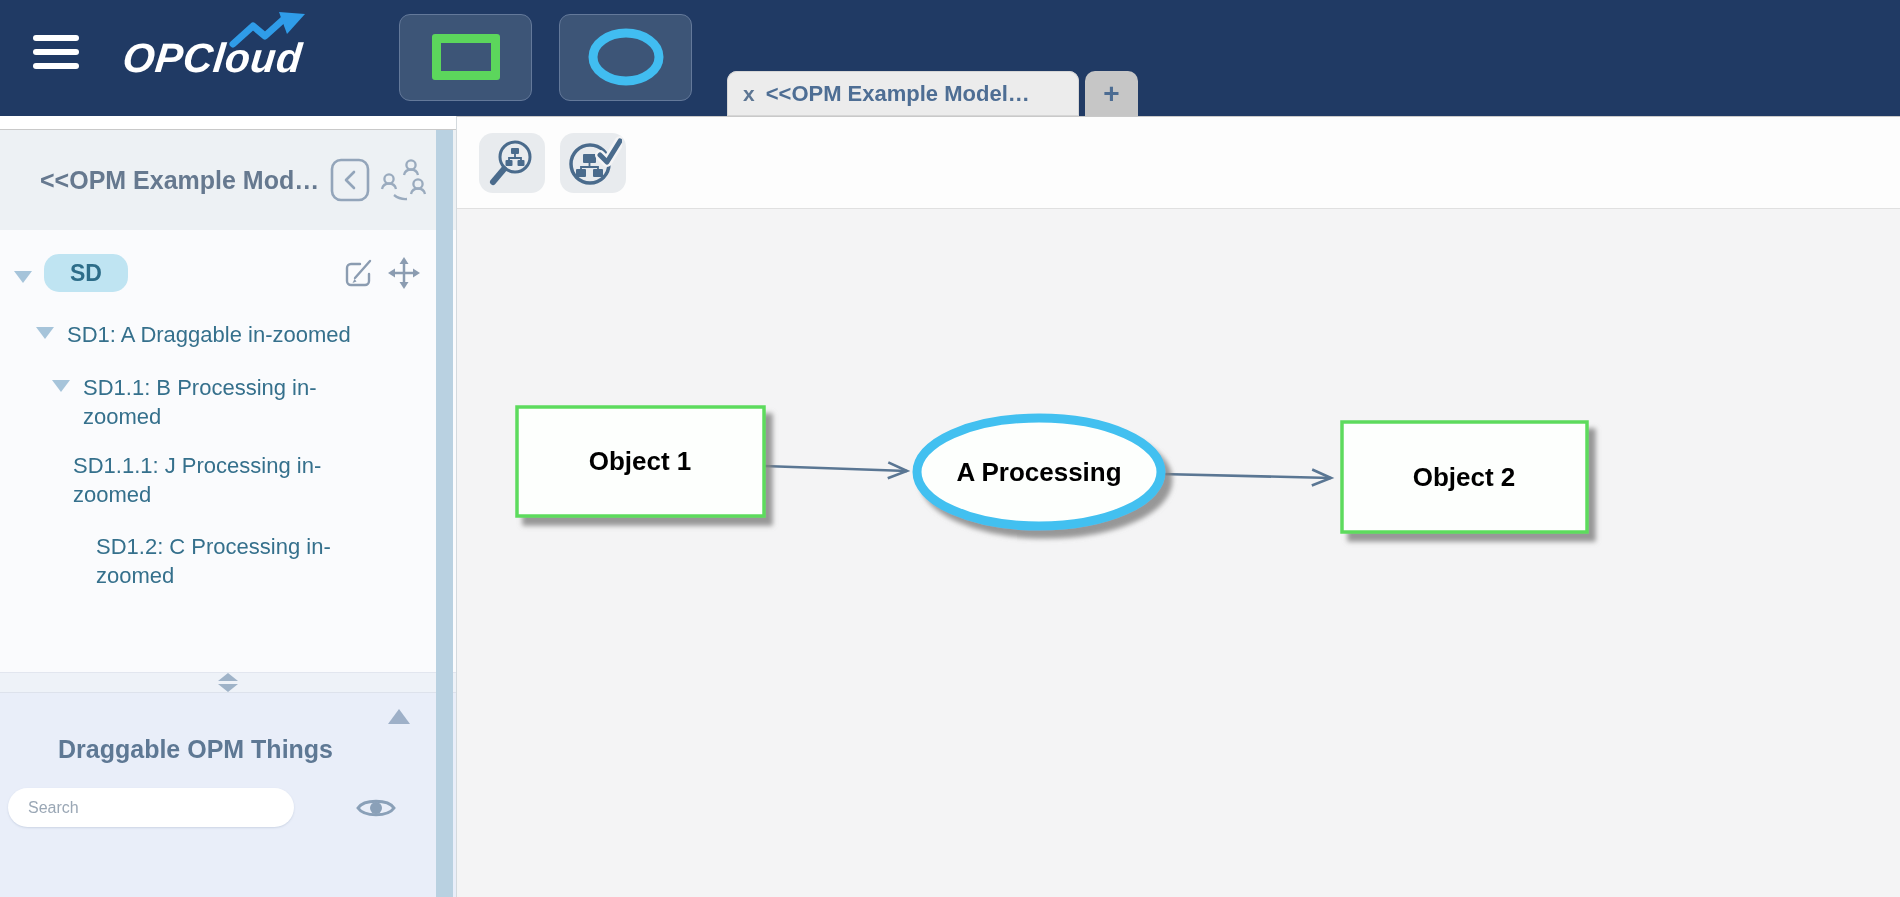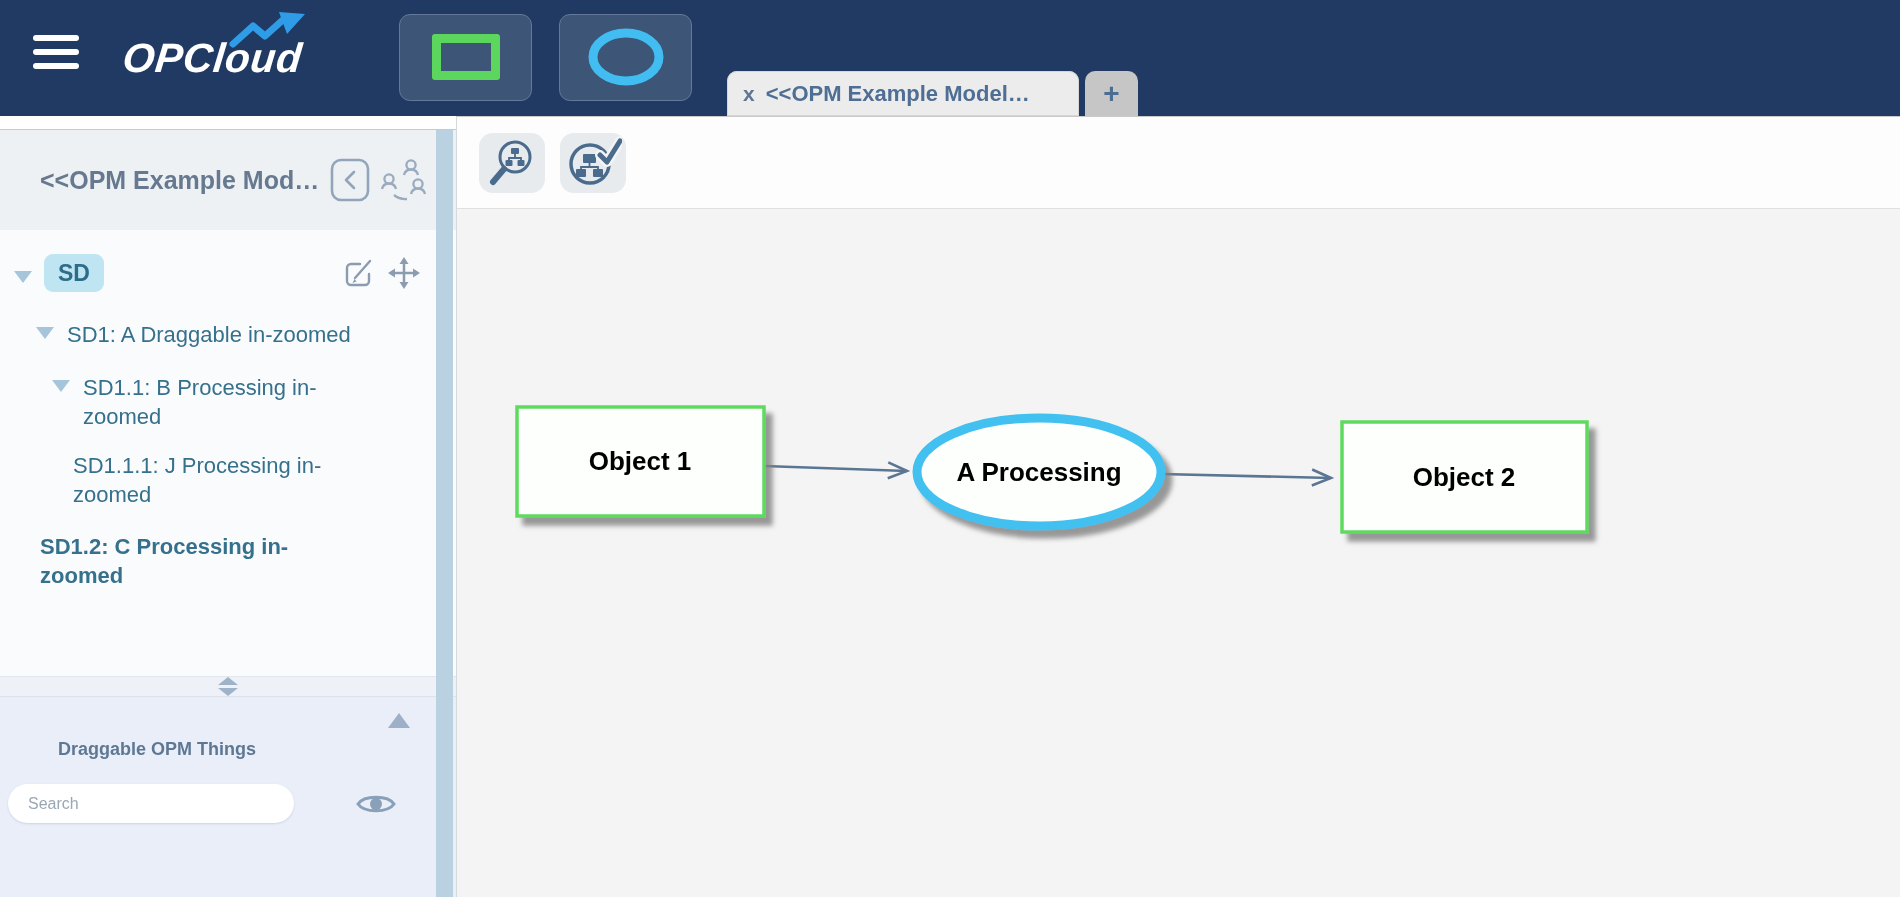--- a/index.html
+++ b/index.html
@@ -30,39 +30,39 @@
   .v-scrollbar{position:absolute;top:0;right:3px;width:17px;height:100%;background:#b9d1e1;}
   .sb-header{height:100px;background:#edf1f4;display:flex;align-items:center;flex:0 0 auto;}
   .sb-title{margin-left:40px;font-size:25px;font-weight:700;color:#66798f;white-space:nowrap;}
   .sb-header-icons{margin-left:auto;margin-right:28px;display:flex;align-items:center;gap:10px;}
   .icon-btn{cursor:pointer;display:inline-flex;align-items:center;justify-content:center;}
 
   .tree{flex:1 1 auto;padding-top:24px;position:relative;overflow:hidden;}
   .tree-row{display:flex;align-items:flex-start;color:#35708c;font-size:22px;line-height:1.32;cursor:pointer;}
   .tri-down{width:0;height:0;border-left:9px solid transparent;border-right:9px solid transparent;border-top:12px solid #a6c4da;margin-top:7px;flex:0 0 auto;cursor:pointer;}
   .row-sd{padding-left:14px;margin-bottom:28px;align-items:center;}
-  .sd-chip{margin-left:12px;background:#bfe4f2;color:#2d6d89;font-weight:700;font-size:23px;padding:4px 14px;border-radius:9px;}
+  .sd-chip{margin-left:12px;background:#bfe4f2;color:#2d6d89;font-weight:700;font-size:23px;padding:4px 26px;border-radius:15px;}
   .row-tools{margin-left:auto;margin-right:36px;display:flex;gap:14px;align-items:center;}
   .row-sd1{padding-left:36px;margin-bottom:24px;}
   .row-sd1 .label{margin-left:13px;white-space:nowrap;}
   .row-sd11{padding-left:52px;margin-bottom:20px;}
   .row-sd11 .label{margin-left:13px;max-width:274px;}
   .row-sd111{padding-left:73px;margin-bottom:22px;}
   .row-sd111 .label{max-width:292px;}
-  .row-sd12{padding-left:40px;font-weight:bold;}
+  .row-sd12{padding-left:96px;}
   .row-sd12 .label{max-width:274px;}
 
   .divider{flex:0 0 16px;background:#eef2f8;border-top:1px solid #e2e6ef;border-bottom:1px solid #dde2ec;display:flex;align-items:center;justify-content:center;cursor:row-resize;}
   .handle{display:flex;flex-direction:column;gap:3px;align-items:center;}
   .handle .t-up{width:0;height:0;border-left:10px solid transparent;border-right:10px solid transparent;border-bottom:8px solid #9fb3c8;}
   .handle .t-dn{width:0;height:0;border-left:10px solid transparent;border-right:10px solid transparent;border-top:8px solid #9fb3c8;}
 
   .panel{flex:1 0 auto;background:#e9eef9;position:relative;}
   .panel-collapse{position:absolute;top:16px;right:46px;width:0;height:0;border-left:11px solid transparent;border-right:11px solid transparent;border-bottom:15px solid #9eb0c8;cursor:pointer;}
-  .panel-title{margin:42px 0 0 58px;font-size:18px;font-weight:700;color:#5e7894;}
+  .panel-title{margin:42px 0 0 58px;font-size:25px;font-weight:700;color:#5e7894;}
   .panel-search-row{display:flex;align-items:center;margin:24px 0 0 8px;}
   .search-input{width:286px;height:39px;border:none;border-radius:20px;background:#fff;padding:0 20px;font-size:16px;color:#33414f;outline:none;box-shadow:0 1px 2px rgba(120,140,170,.25);}
   .search-input::placeholder{color:#9aa7b5;}
   .eye{margin-left:62px;cursor:pointer;}
 
   
   .canvas{position:absolute;top:116px;left:456px;width:1444px;height:781px;background:#f4f4f5;border-top:1px solid #c9c9c9;border-left:1px solid #d4dade;}
   .canvas-toolbar{height:92px;background:#fdfdfd;border-bottom:1px solid #e0e0e0;display:flex;align-items:center;gap:15px;padding-left:22px;}
   .tool-btn{width:66px;height:60px;border-radius:14px;background:#e8ebee;display:flex;align-items:center;justify-content:center;cursor:pointer;}
   .diagram-svg{position:absolute;left:0;top:0;}

